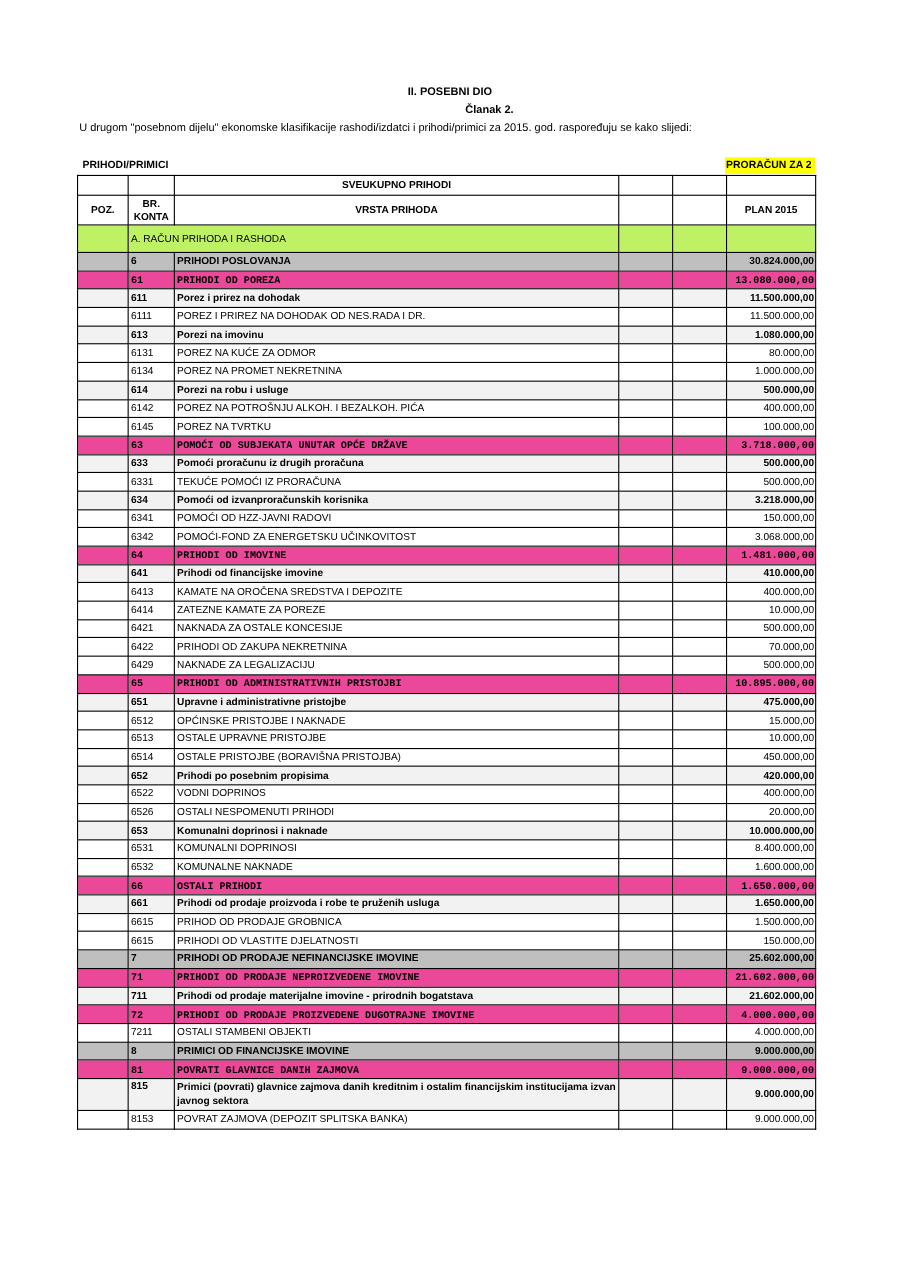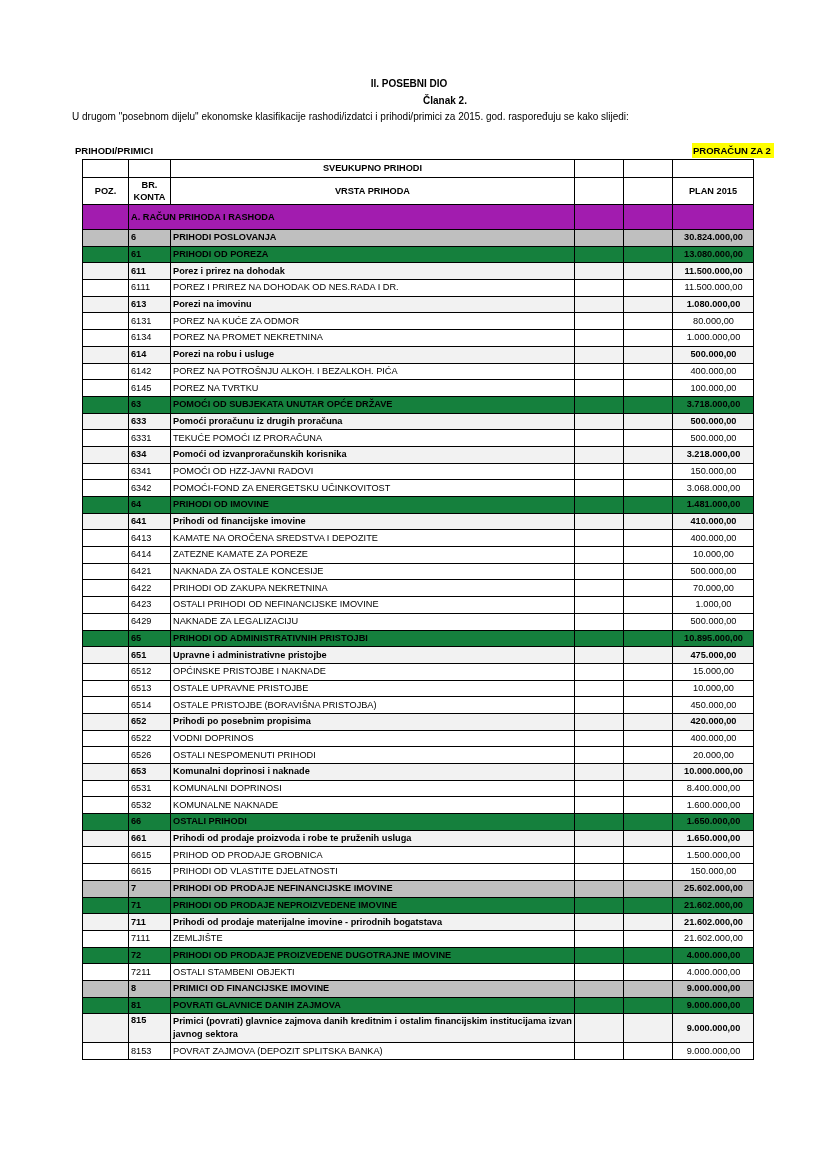--- a/index.html
+++ b/index.html
@@ -2,34 +2,34 @@
 <html><head>
 <meta charset="utf-8">
 <style>
   html, body { margin:0; padding:0; background:#ffffff; }
   body { width:826px; height:1169px; position:relative; font-family:"Liberation Sans", sans-serif; color:#000; overflow:hidden; }
   .title { position:absolute; left:0; width:826px; text-align:center; font-size:10px; font-weight:bold; }
   .t1 { top:78px; left:-4px; }
   .t2 { top:95px; left:32px; }
   .intro { position:absolute; top:111px; left:72px; font-size:10px; }
   .label-prihodi { position:absolute; top:145px; left:75px; font-size:9.5px; font-weight:bold; }
-  .proracun { position:absolute; top:143px; left:659px; width:82px; height:15px; background:#ffff00; font-size:9.5px; font-weight:bold; overflow:hidden; white-space:nowrap; line-height:15px; padding-left:1px; box-sizing:border-box;margin-left:33px; }
-  table { position:absolute; top:159px; left:82px; border-collapse:collapse; table-layout:fixed; width:671px; font-size:9.2px; }
+  .proracun { position:absolute; top:143px; left:659px; width:82px; height:15px; background:#ffff00; font-size:9.5px; font-weight:bold; overflow:hidden; white-space:nowrap; line-height:15px; padding-left:1px; box-sizing:border-box; }
+  table { position:absolute; top:159px; left:70px; border-collapse:collapse; table-layout:fixed; width:671px; font-size:9.2px; }
   td { border:1px solid #000; padding:0 2px; height:15.7px; line-height:13px; white-space:nowrap; overflow:hidden; }
   col.c-poz { width:46px; } col.c-br { width:42px; } col.c-vrsta { width:404px; }
   col.c-b1 { width:49px; } col.c-b2 { width:49px; } col.c-plan { width:81px; }
   .hdr td { font-weight:bold; text-align:center; background:#fff; }
   .hdr1 td { height:17px; }
   .hdr2 td { height:26px; }
-  .sect td { background:#a21caf; font-weight:bold; height:24px; }
+  .sect td { background:#bef264; font-weight:normal; height:24px; }
   .lvl1 td { background:#bfbfbf; font-weight:bold; }
-  .lvl2 td { background:#15803d; font-weight:bold; }
+  .lvl2 td { background:#ec4899; font-weight:bold;font-family:Liberation Mono, monospace; }
   .lvl3 td { background:#f2f2f2; font-weight:bold; }
   .lvl4 td { background:#ffffff; }
-  td.amt { text-align:center; padding-right:1px; }
+  td.amt { text-align:right; padding-right:1px; }
   tr.tall td { height:28px; white-space:normal; }
   td.wrap { white-space:normal; line-height:13px; }
 </style>
 </head>
 <body>
 
 <div class="title t1">II. POSEBNI DIO</div>
 <div class="title t2">Članak 2.</div>
 <div class="intro">U drugom "posebnom dijelu" ekonomske klasifikacije rashodi/izdatci i prihodi/primici za 2015. god. raspoređuju se  kako slijedi:</div>
 <div class="label-prihodi">PRIHODI/PRIMICI</div>
@@ -239,28 +239,20 @@
       <tr class="lvl4">
         <td></td>
         <td>6422</td>
         <td>PRIHODI OD ZAKUPA NEKRETNINA</td>
         <td></td>
         <td></td>
         <td class="amt">70.000,00</td>
       </tr>
       <tr class="lvl4">
         <td></td>
-        <td>6423</td>
-        <td>OSTALI PRIHODI OD NEFINANCIJSKE IMOVINE</td>
-        <td></td>
-        <td></td>
-        <td class="amt">1.000,00</td>
-      </tr>
-      <tr class="lvl4">
-        <td></td>
         <td>6429</td>
         <td>NAKNADE ZA LEGALIZACIJU</td>
         <td></td>
         <td></td>
         <td class="amt">500.000,00</td>
       </tr>
       <tr class="lvl2">
         <td></td>
         <td>65</td>
         <td>PRIHODI OD ADMINISTRATIVNIH PRISTOJBI</td>
@@ -393,28 +385,20 @@
         <td>71</td>
         <td>PRIHODI OD PRODAJE NEPROIZVEDENE IMOVINE</td>
         <td></td>
         <td></td>
         <td class="amt">21.602.000,00</td>
       </tr>
       <tr class="lvl3">
         <td></td>
         <td>711</td>
         <td>Prihodi od prodaje materijalne imovine - prirodnih bogatstava</td>
-        <td></td>
-        <td></td>
-        <td class="amt">21.602.000,00</td>
-      </tr>
-      <tr class="lvl4">
-        <td></td>
-        <td>7111</td>
-        <td>ZEMLJIŠTE</td>
         <td></td>
         <td></td>
         <td class="amt">21.602.000,00</td>
       </tr>
       <tr class="lvl2">
         <td></td>
         <td>72</td>
         <td>PRIHODI OD PRODAJE PROIZVEDENE DUGOTRAJNE IMOVINE</td>
         <td></td>
         <td></td>

